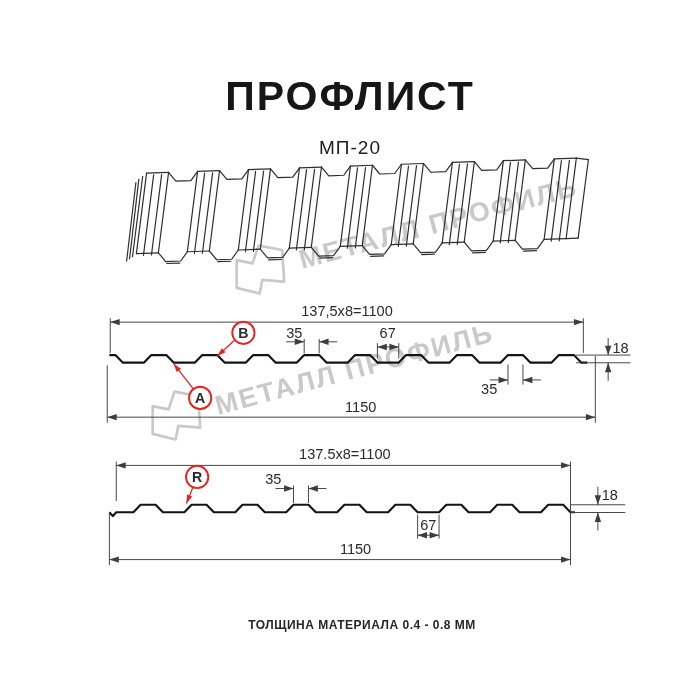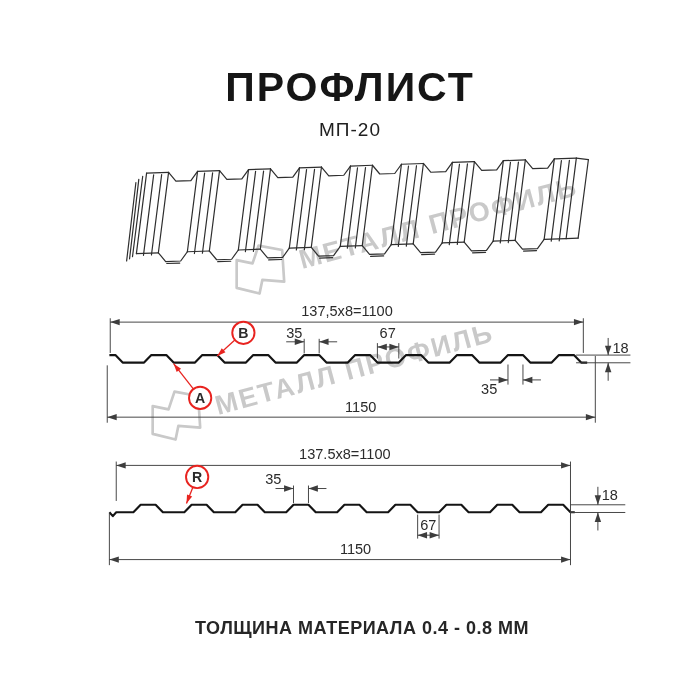--- a/index.html
+++ b/index.html
@@ -1,22 +1,22 @@
 <!DOCTYPE html>
 <html><head>
 <meta charset="utf-8">
 <style>
   html,body{margin:0;padding:0;background:#fff;}
   .page{position:relative;width:700px;height:700px;background:#ffffff;overflow:hidden;
         font-family:"Liberation Sans",sans-serif;}
   .header{position:absolute;top:56px;left:0;right:0;text-align:center;z-index:3;}
-  .header h1{margin:8px;font-size:41px;font-weight:800;letter-spacing:2px;color:#161616;}
+  .header h1{margin:17px;font-size:41px;font-weight:800;letter-spacing:2px;color:#161616;}
   .subtitle{margin-top:7px;font-size:19px;font-weight:400;letter-spacing:1px;color:#202020;}
   .footer{position:absolute;top:618px;left:0;right:0;text-align:center;
-          font-size:18px;font-weight:600;letter-spacing:.5px;color:#262626;z-index:3;padding-left:24px;}
+          font-size:12px;font-weight:600;letter-spacing:.5px;color:#262626;z-index:3;padding-left:24px;}
   .drawing{position:absolute;z-index:2;}
   svg text{font-family:"Liberation Sans",sans-serif;fill:#2b2b2b;}
   .dim{font-size:34px;}
   .redletter{font-size:33px;font-weight:700;}
   .wm{position:absolute;z-index:1;display:flex;align-items:center;gap:10px;
       transform:rotate(-15deg);transform-origin:left center;white-space:nowrap;}
   .wm .wmtext{font-size:27px;font-weight:700;letter-spacing:2px;color:inherit;}
   #wm1{left:230px;top:252px;}
   #wm2{left:146px;top:398px;}
 </style>

